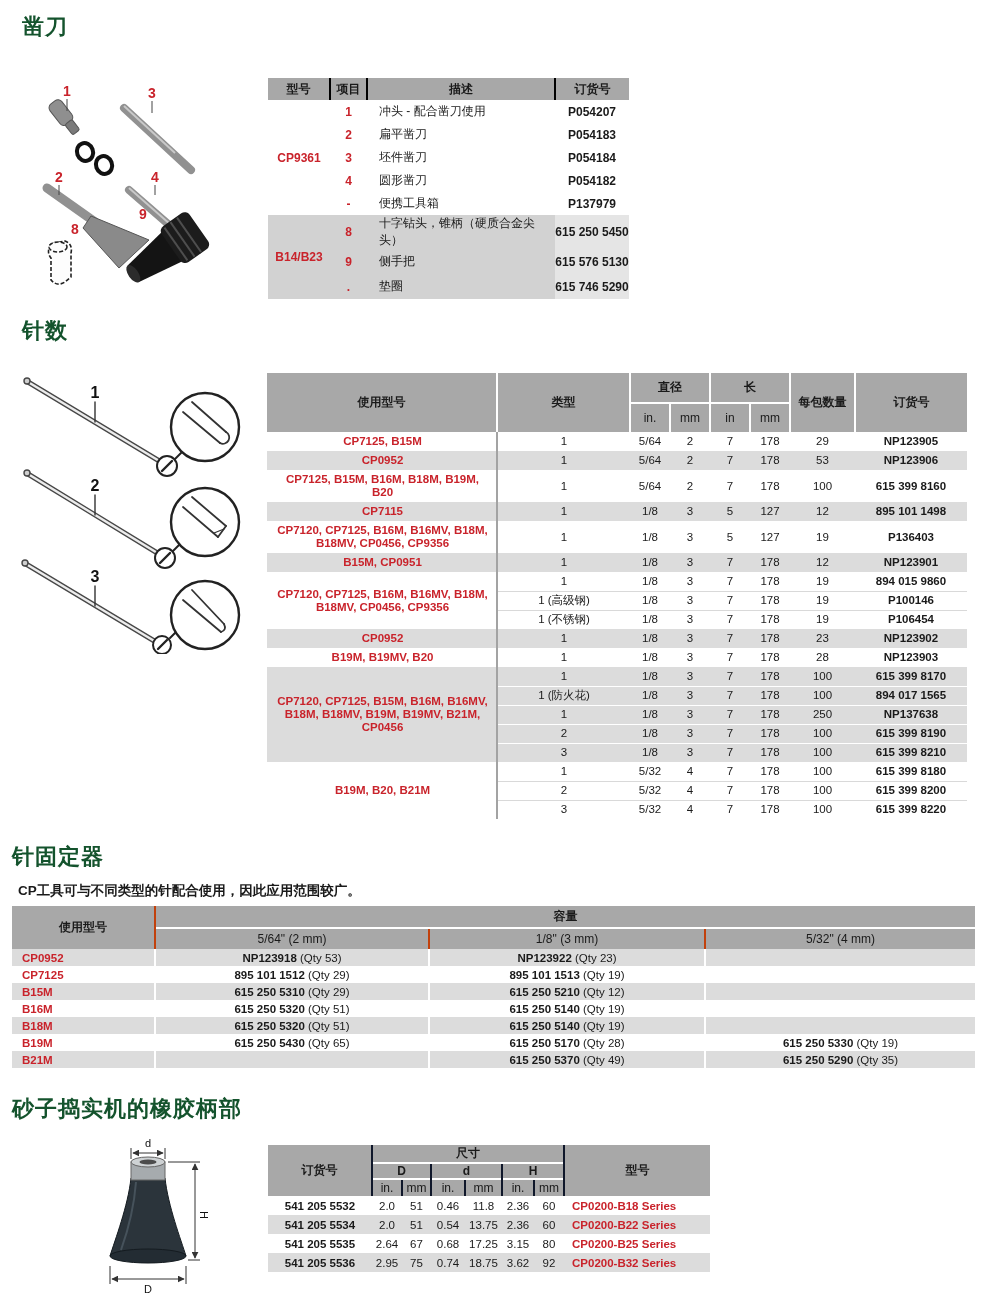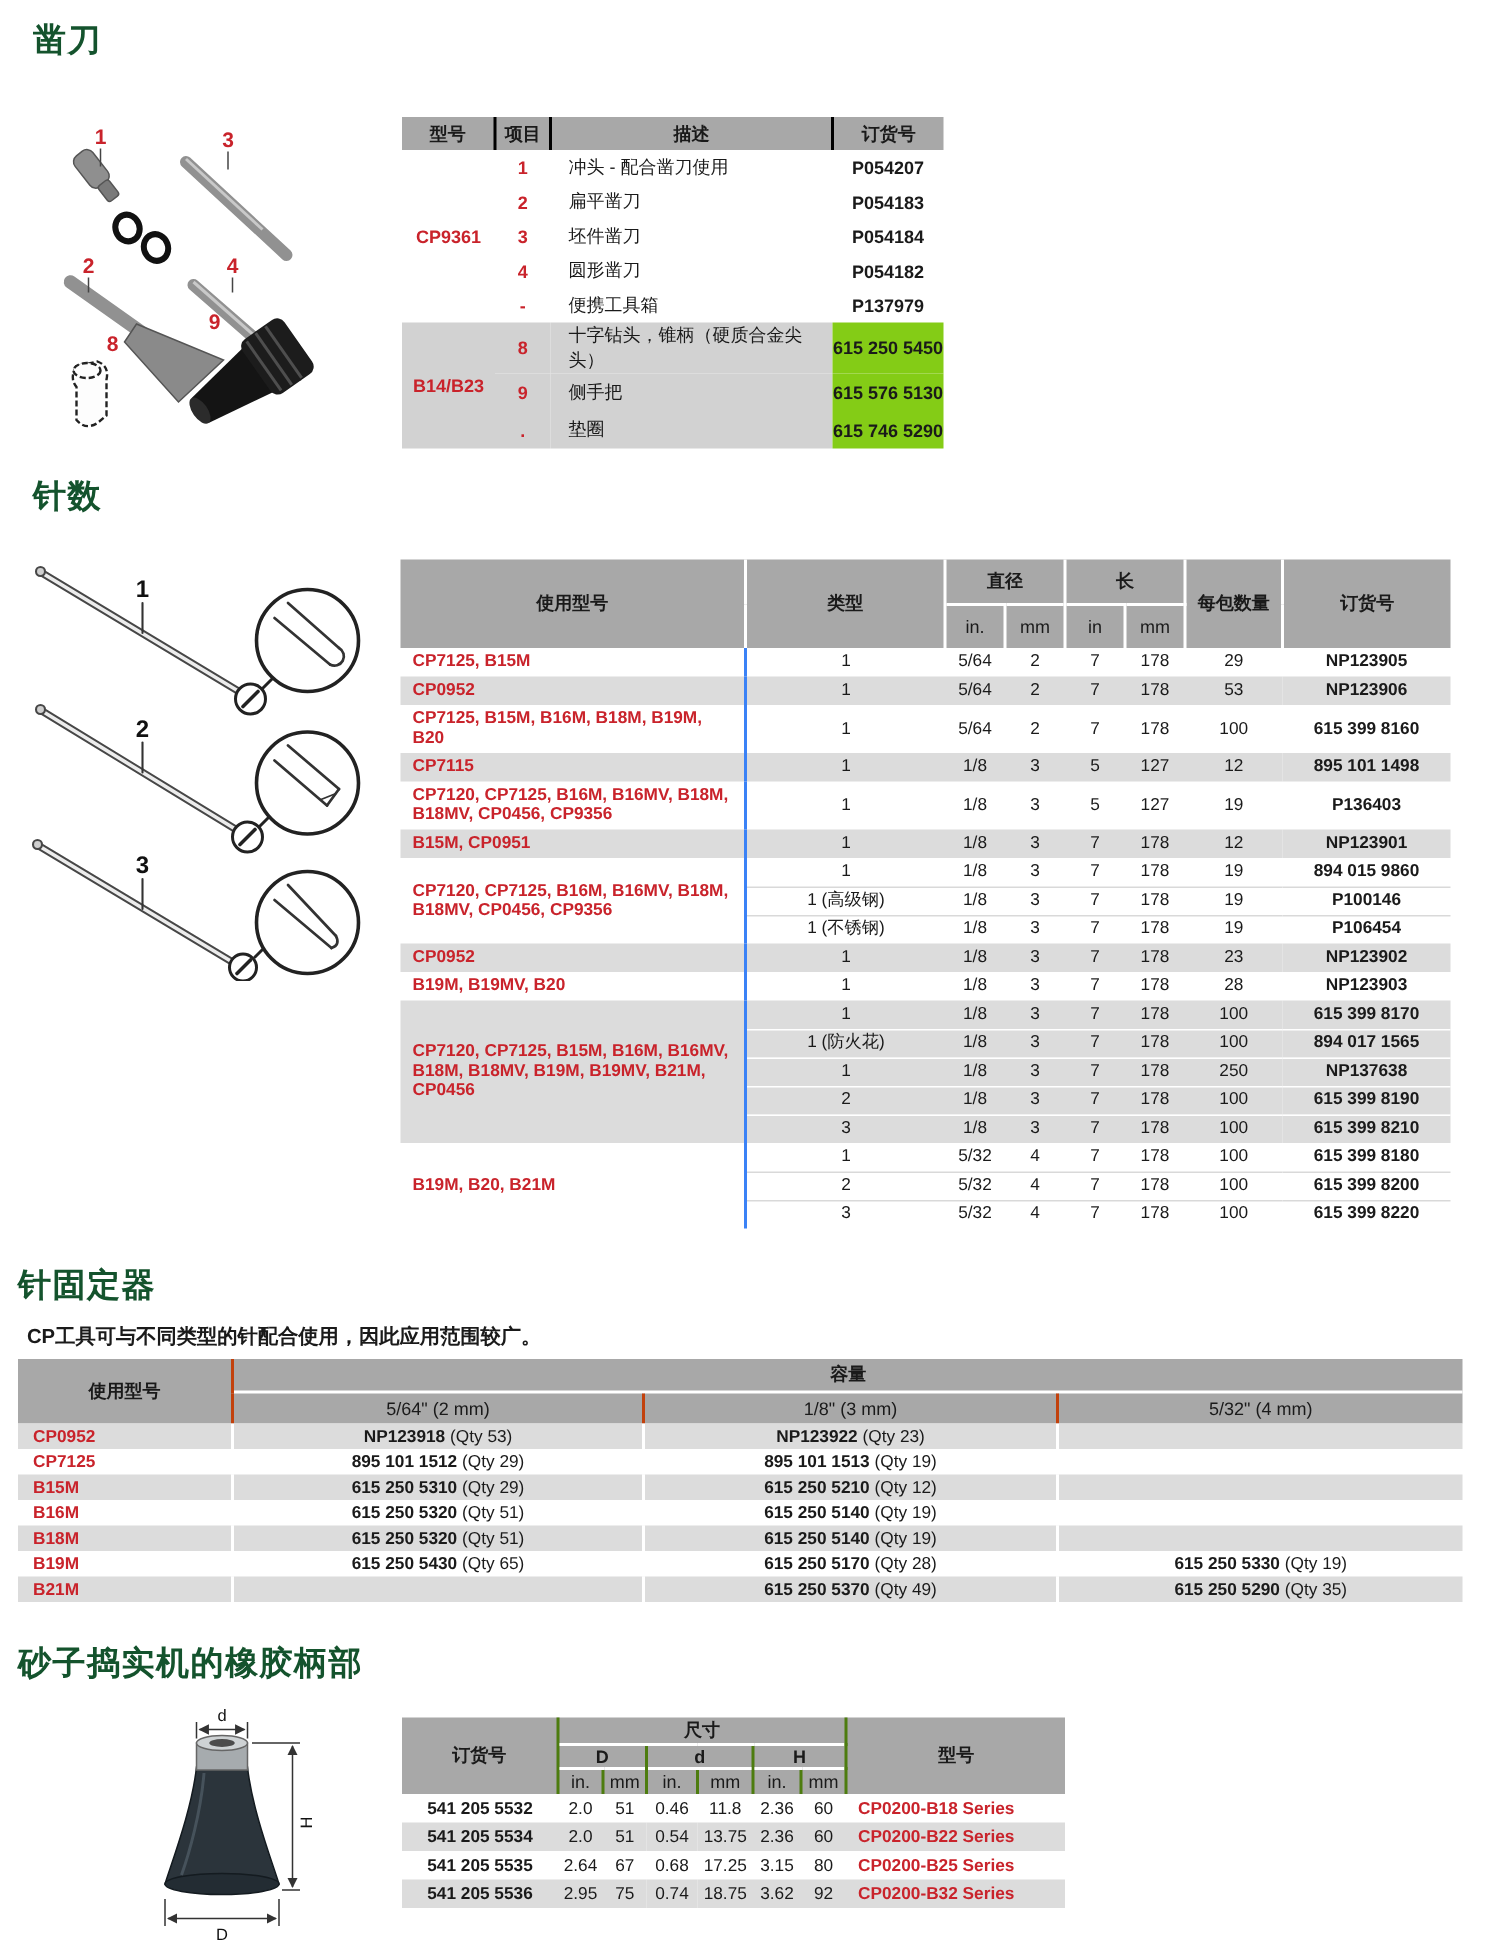--- a/index.html
+++ b/index.html
@@ -16,31 +16,31 @@
 
   
   #t1 { left:268px; top:78px; width:361px; }
   #t1 th { height:22px; border-left:2px solid #000000; }
   #t1 th:first-child { border-left:none; }
   #t1 td { height:23px; font-size:12px; }
   #t1 td.model, #t1 td.item { color:#c9232b; font-weight:bold; }
   #t1 td.desc { text-align:left; padding-left:12px; }
   #t1 td.order { font-weight:bold; }
   #t1 tr.gray td { background:#d2d2d2; height:25px; }
-  #t1 tr.gray td.order { background:#84cc16; }
+  #t1 tr.gray td.order { background:#e5e5e5; }
 
   
   #t2 { left:267px; top:373px; width:700px; }
   #t2 thead tr:first-child th { height:30px; }
   #t2 thead tr:nth-child(2) th { height:29px; border-top:2px solid #fff; }
   #t2 thead th { border-left:2px solid #fff; }
   #t2 thead tr:first-child th:first-child { border-left:none; }
   #t2 th.unit { font-weight:normal; }
   #t2 td { height:19px; line-height:13px; }
-  #t2 td.model { color:#c9232b; font-weight:bold; text-align:left; padding:3px 6px 3px 8px; border-right:2px solid #3b82f6; }
+  #t2 td.model { color:#c9232b; font-weight:bold; text-align:center; padding:3px 6px 3px 8px; border-right:2px solid #a3a3a3; }
   #t2 td.order { font-weight:bold; }
   #t2 tr.gray td { background:#dcdcdc; }
   #t2 tr.sep td { border-top:1px solid #d9d9d9; }
   #t2 tr.gray.sep td { border-top:1px solid #fff; }
 
   
   #t3 { left:12px; top:906px; width:963px; }
   #t3 thead tr:first-child th { height:22px; }
   #t3 thead tr:nth-child(2) th { height:21px; border-top:2px solid #fff; font-weight:normal; }
   #t3 thead th { border-left:2px solid #c2410c; }
@@ -48,21 +48,21 @@
   #t3 td { height:17px; border-left:2px solid #fff; }
   #t3 td:first-child { border-left:none; }
   #t3 td.model { color:#c9232b; font-weight:bold; text-align:left; padding-left:10px; }
   #t3 tr.gray td { background:#dcdcdc; }
 
   
   #t4 { left:268px; top:1145px; width:442px; }
   #t4 thead tr:nth-child(1) th { height:17px; }
   #t4 thead tr:nth-child(2) th { height:16px; }
   #t4 thead tr:nth-child(3) th { height:17px; font-weight:normal; }
-  #t4 thead th { border-left:2px solid #4d7c0f; border-top:2px solid #fff; }
+  #t4 thead th { border-left:2px solid #0f172a; border-top:2px solid #fff; }
   #t4 thead tr:first-child th { border-top:none; }
   #t4 thead tr:first-child th:first-child { border-left:none; }
   #t4 td { height:19px; }
   #t4 td.order { font-weight:bold; }
   #t4 td.model { color:#c9232b; font-weight:bold; text-align:left; padding-left:8px; }
   #t4 tr.gray td { background:#dcdcdc; }
 
   
   #notes { left:15px; top:660px; width:262px; font-size:13px; font-weight:bold; line-height:19px; }
   #notes p { margin:0 0 9px 0; }

